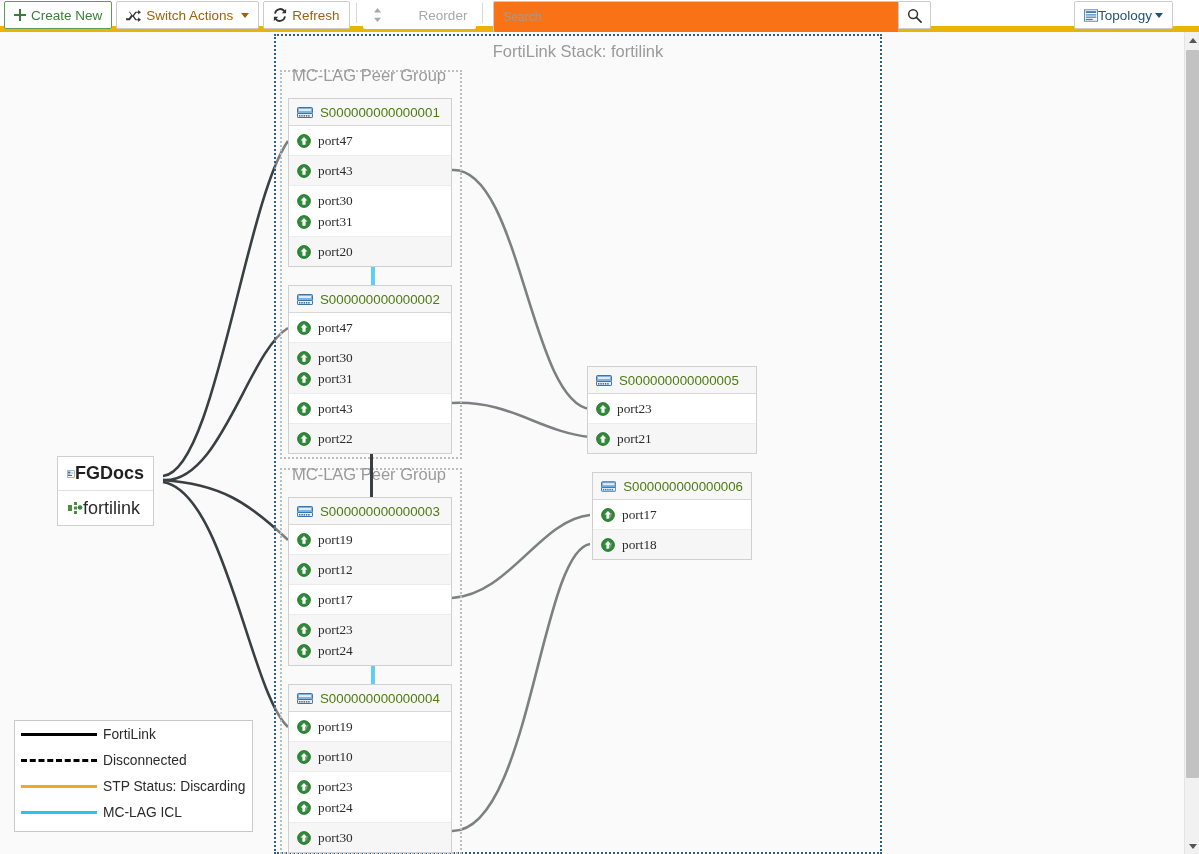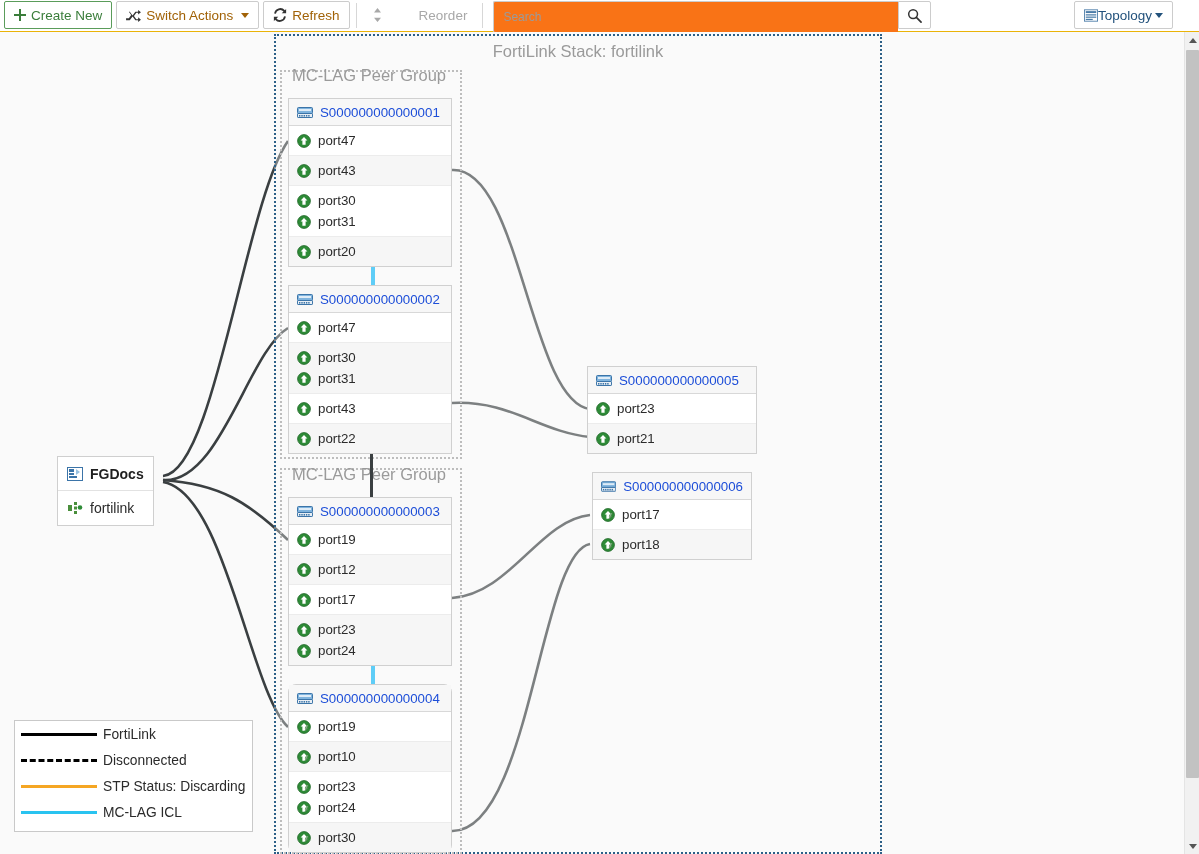--- a/index.html
+++ b/index.html
@@ -6,21 +6,21 @@
   html, body {
     margin: 0; padding: 0;
     width: 1199px; height: 854px;
     font-family: "Liberation Sans", sans-serif;
     background: #fafafa;
     overflow: hidden;
   }
   
   #toolbar {
     position: absolute; left: 0; top: 0; width: 1199px; height: 32px;
-    background: #fff; border-bottom: 1px solid #eab308;
+    background: #fff; border-bottom: 6px solid #eab308;
     display: flex; align-items: stretch;
   }
   .tb-btn {
     display: flex; align-items: center; gap: 5px;
     height: 28px; margin: 1px 0 0 4px; padding: 0 9px;
     background: #fff; border: 1px solid #ccc; border-radius: 2px;
     font-size: 13.5px; color: #23527c; white-space: nowrap; cursor: pointer;
   }
   .tb-btn.green { color: #3a7d3a; border-color: #5a9c5a; }
   .tb-btn.dark { color: #a16207; }
@@ -67,38 +67,39 @@
     position: absolute; font-size: 16.5px; color: #9a9a9a; white-space: nowrap;
   }
   
   .node {
     position: absolute; background: #fff; border: 1px solid #d0d0d0;
     font-size: 13.3px; color: #2b2b2b;
   }
   .node-header {
     display: flex; align-items: center; gap: 7px;
     height: 27px; padding: 0 8px; background: #f7f7f7; border-bottom: 1px solid #d8d8d8;
-    white-space: nowrap; font-size: 13.3px; color: #1d4ed8;
+    white-space: nowrap; font-size: 13.3px; color: #4d7c0f;
   }
   .port-row {
     display: flex; flex-direction: column; 
     padding: 4px 8px; border-bottom: 1px solid #ececec;
     background: #fff;
+    font-family: Liberation Serif, serif;
   }
   .port-row:last-child { border-bottom: none; }
   .port-row.alt { background: #f6f6f6; }
   .port-line { display: flex; align-items: center; gap: 7px; height: 21px; white-space: nowrap; }
   
   #device-node {
     position: absolute; left: 57px; top: 424px; width: 97px;
     background: #fff; border: 1px solid #cfcfcf;
   }
   .dev-row {
-    display: flex; align-items: center; gap: 7px;
-    height: 34px; padding: 0 9px; font-size: 14px; white-space: nowrap;
+    display: flex; align-items: center; 
+    height: 34px; padding: 0 9px; font-size: 18px; white-space: nowrap;
   }
   #dev-row-fgdocs { font-weight: bold; color: #1f1f1f; border-bottom: 1px solid #e2e2e2; }
   #dev-row-fortilink { color: #2b2b2b; }
   
   #legend {
     position: absolute; left: 14px; top: 688px; width: 239px; height: 112px;
     background: #fff; border: 1px solid #c9c9c9;
   }
   .legend-row { display: flex; align-items: center; height: 26px; padding-left: 6px; }
   .legend-line { width: 76px; height: 0; margin-right: 6px; flex: none; }
@@ -417,21 +418,21 @@
           </div>
           <div class="port-line">
             <svg width="14" height="14" viewBox="0 0 14 14">
               <circle cx="7" cy="7" r="6.4" fill="#2e8b37" stroke="#1d6626" stroke-width="0.8"></circle>
               <path d="M7 2.9l3.4 3.6H8.6v4.3H5.4V6.5H3.6z" fill="#ffffff"></path>
             </svg>
             <span>port24</span>
           </div>
         </div>
       </div>
-      <div class="node" style="left: 288px; top: 652px; width: 164px; border-radius: 8px;">
+      <div class="node" style="left: 288px; top: 652px; width: 164px;">
         <div class="node-header">
           <svg width="16" height="13" viewBox="0 0 16 13">
             <rect x="0.5" y="1.5" width="15" height="6" rx="1" fill="#7fb3dd" stroke="#3b74a8"></rect>
             <rect x="2" y="3" width="12" height="2" fill="#ffffff" opacity="0.75"></rect>
             <rect x="0.5" y="7.5" width="15" height="4" rx="0.6" fill="#e8eef4" stroke="#3b74a8"></rect>
             <g fill="#3b74a8">
               <rect x="2" y="9" width="1.4" height="1.6"></rect>
               <rect x="4.3" y="9" width="1.4" height="1.6"></rect>
               <rect x="6.6" y="9" width="1.4" height="1.6"></rect>
               <rect x="8.9" y="9" width="1.4" height="1.6"></rect>

